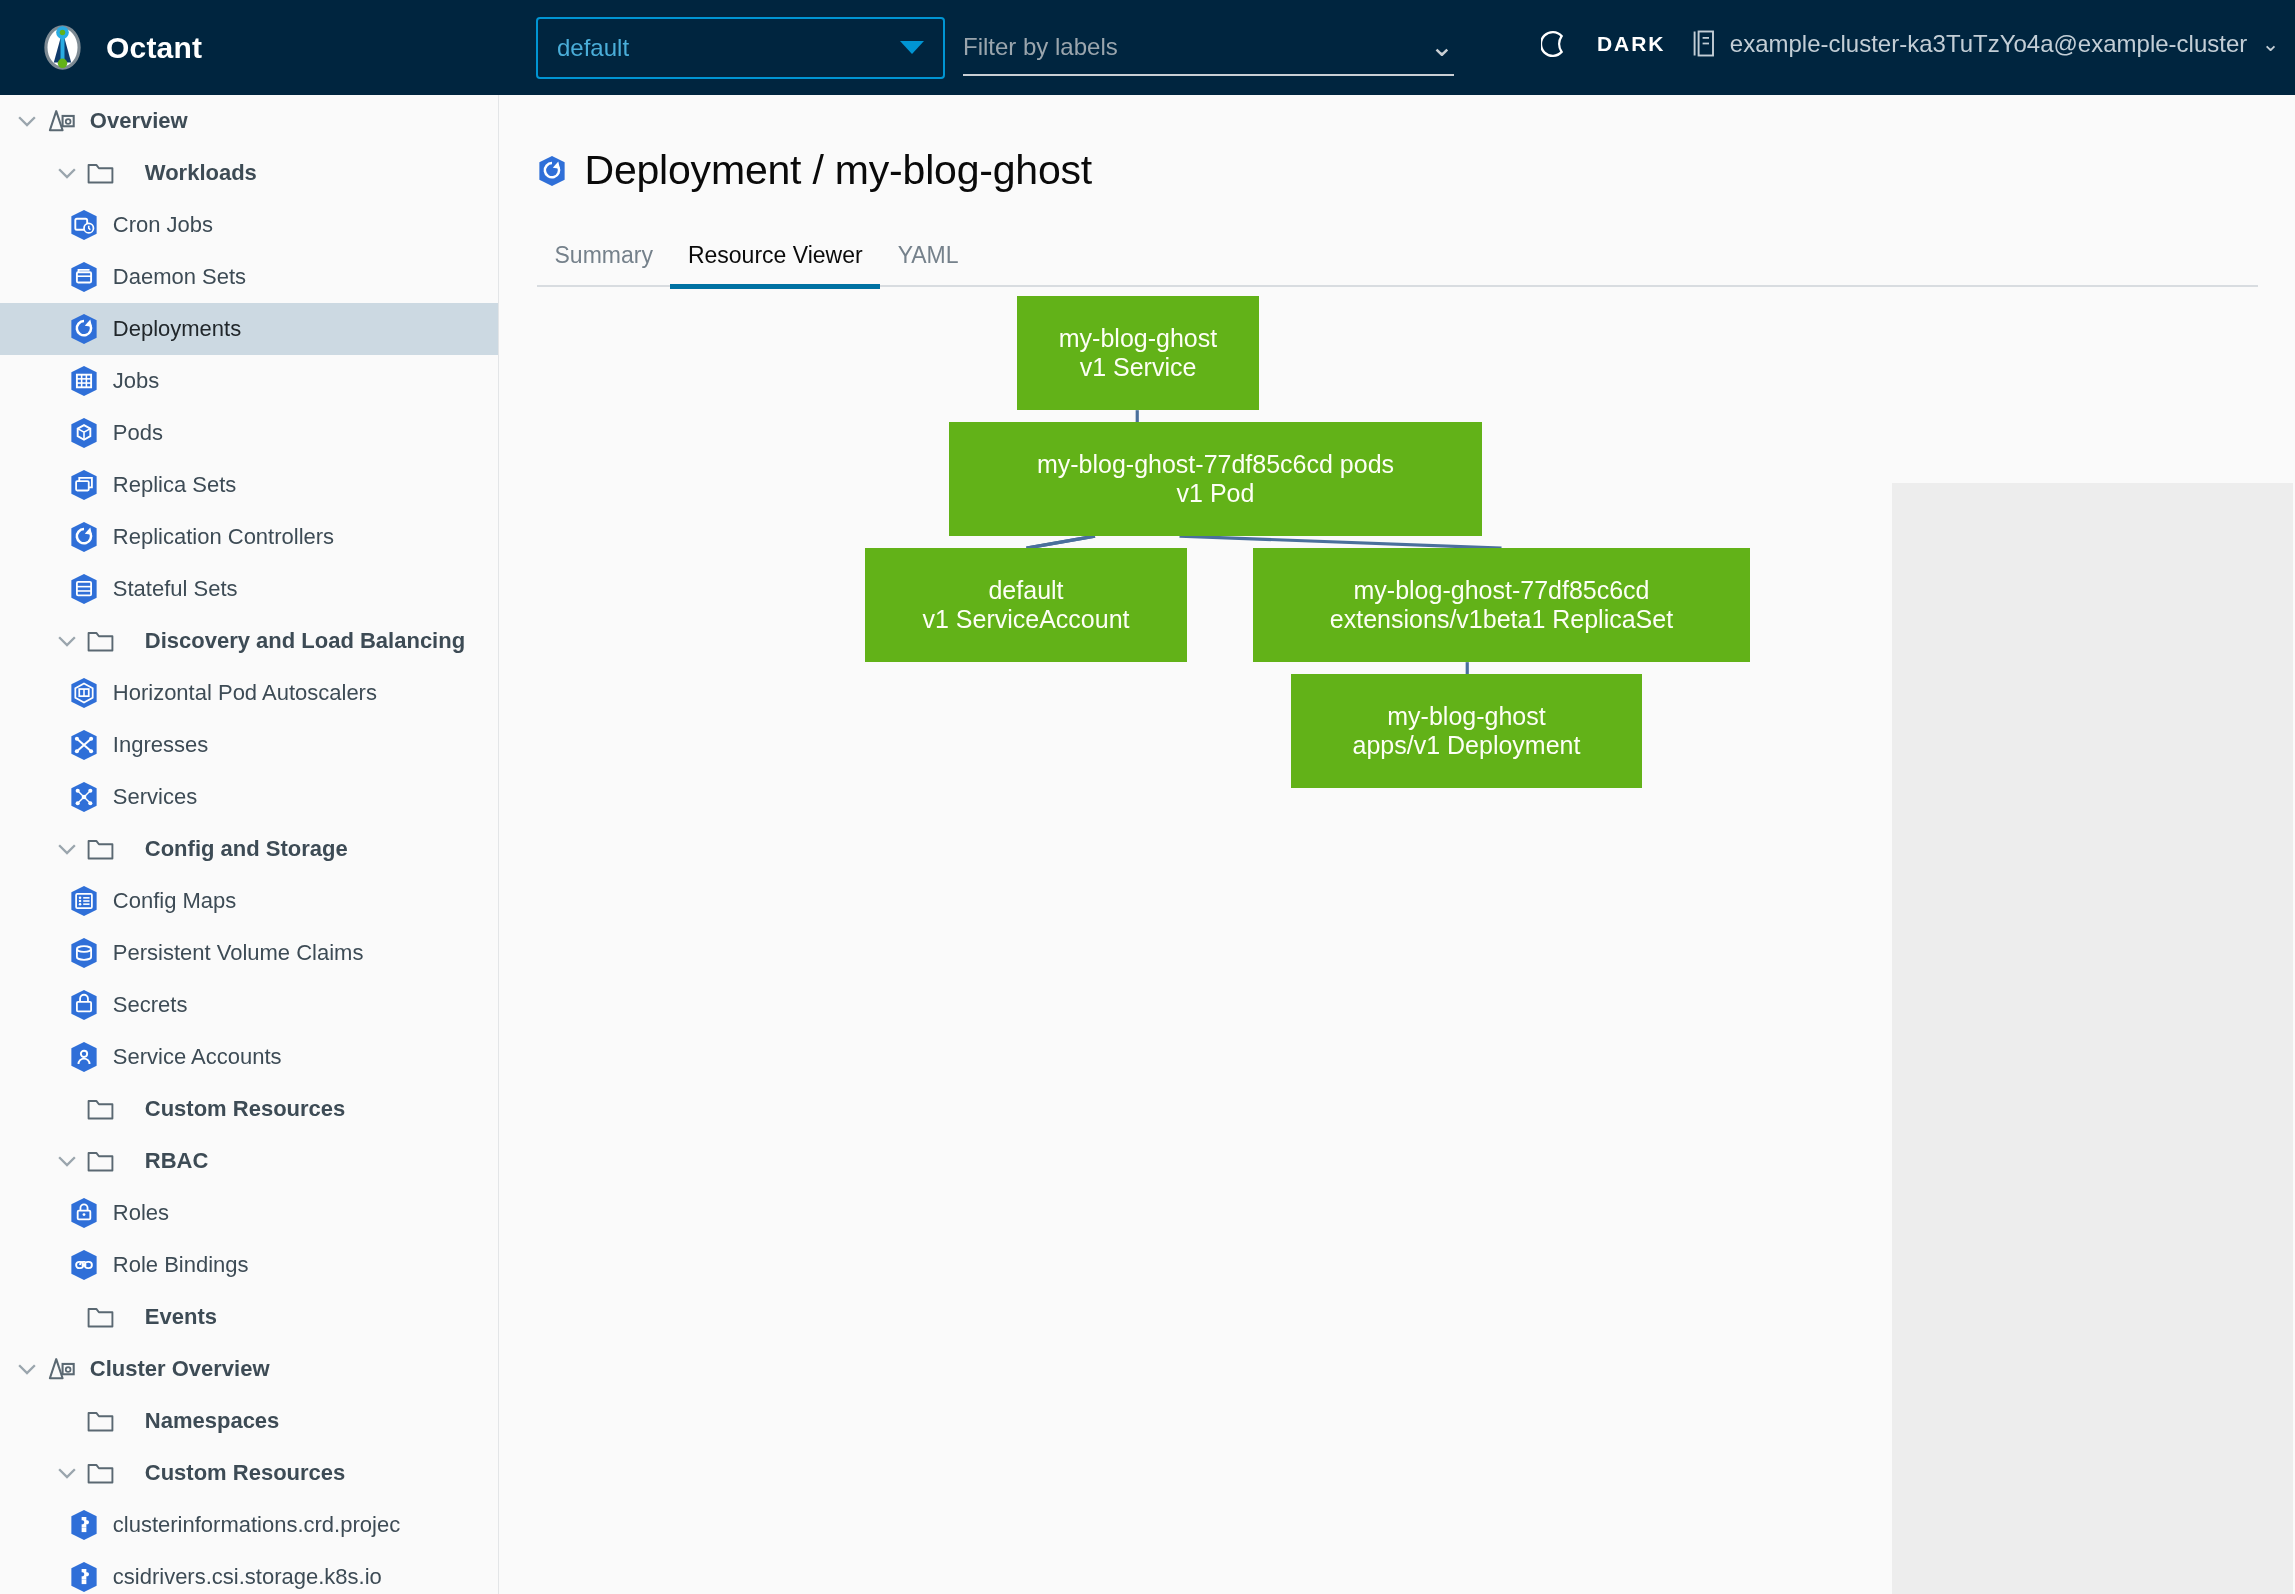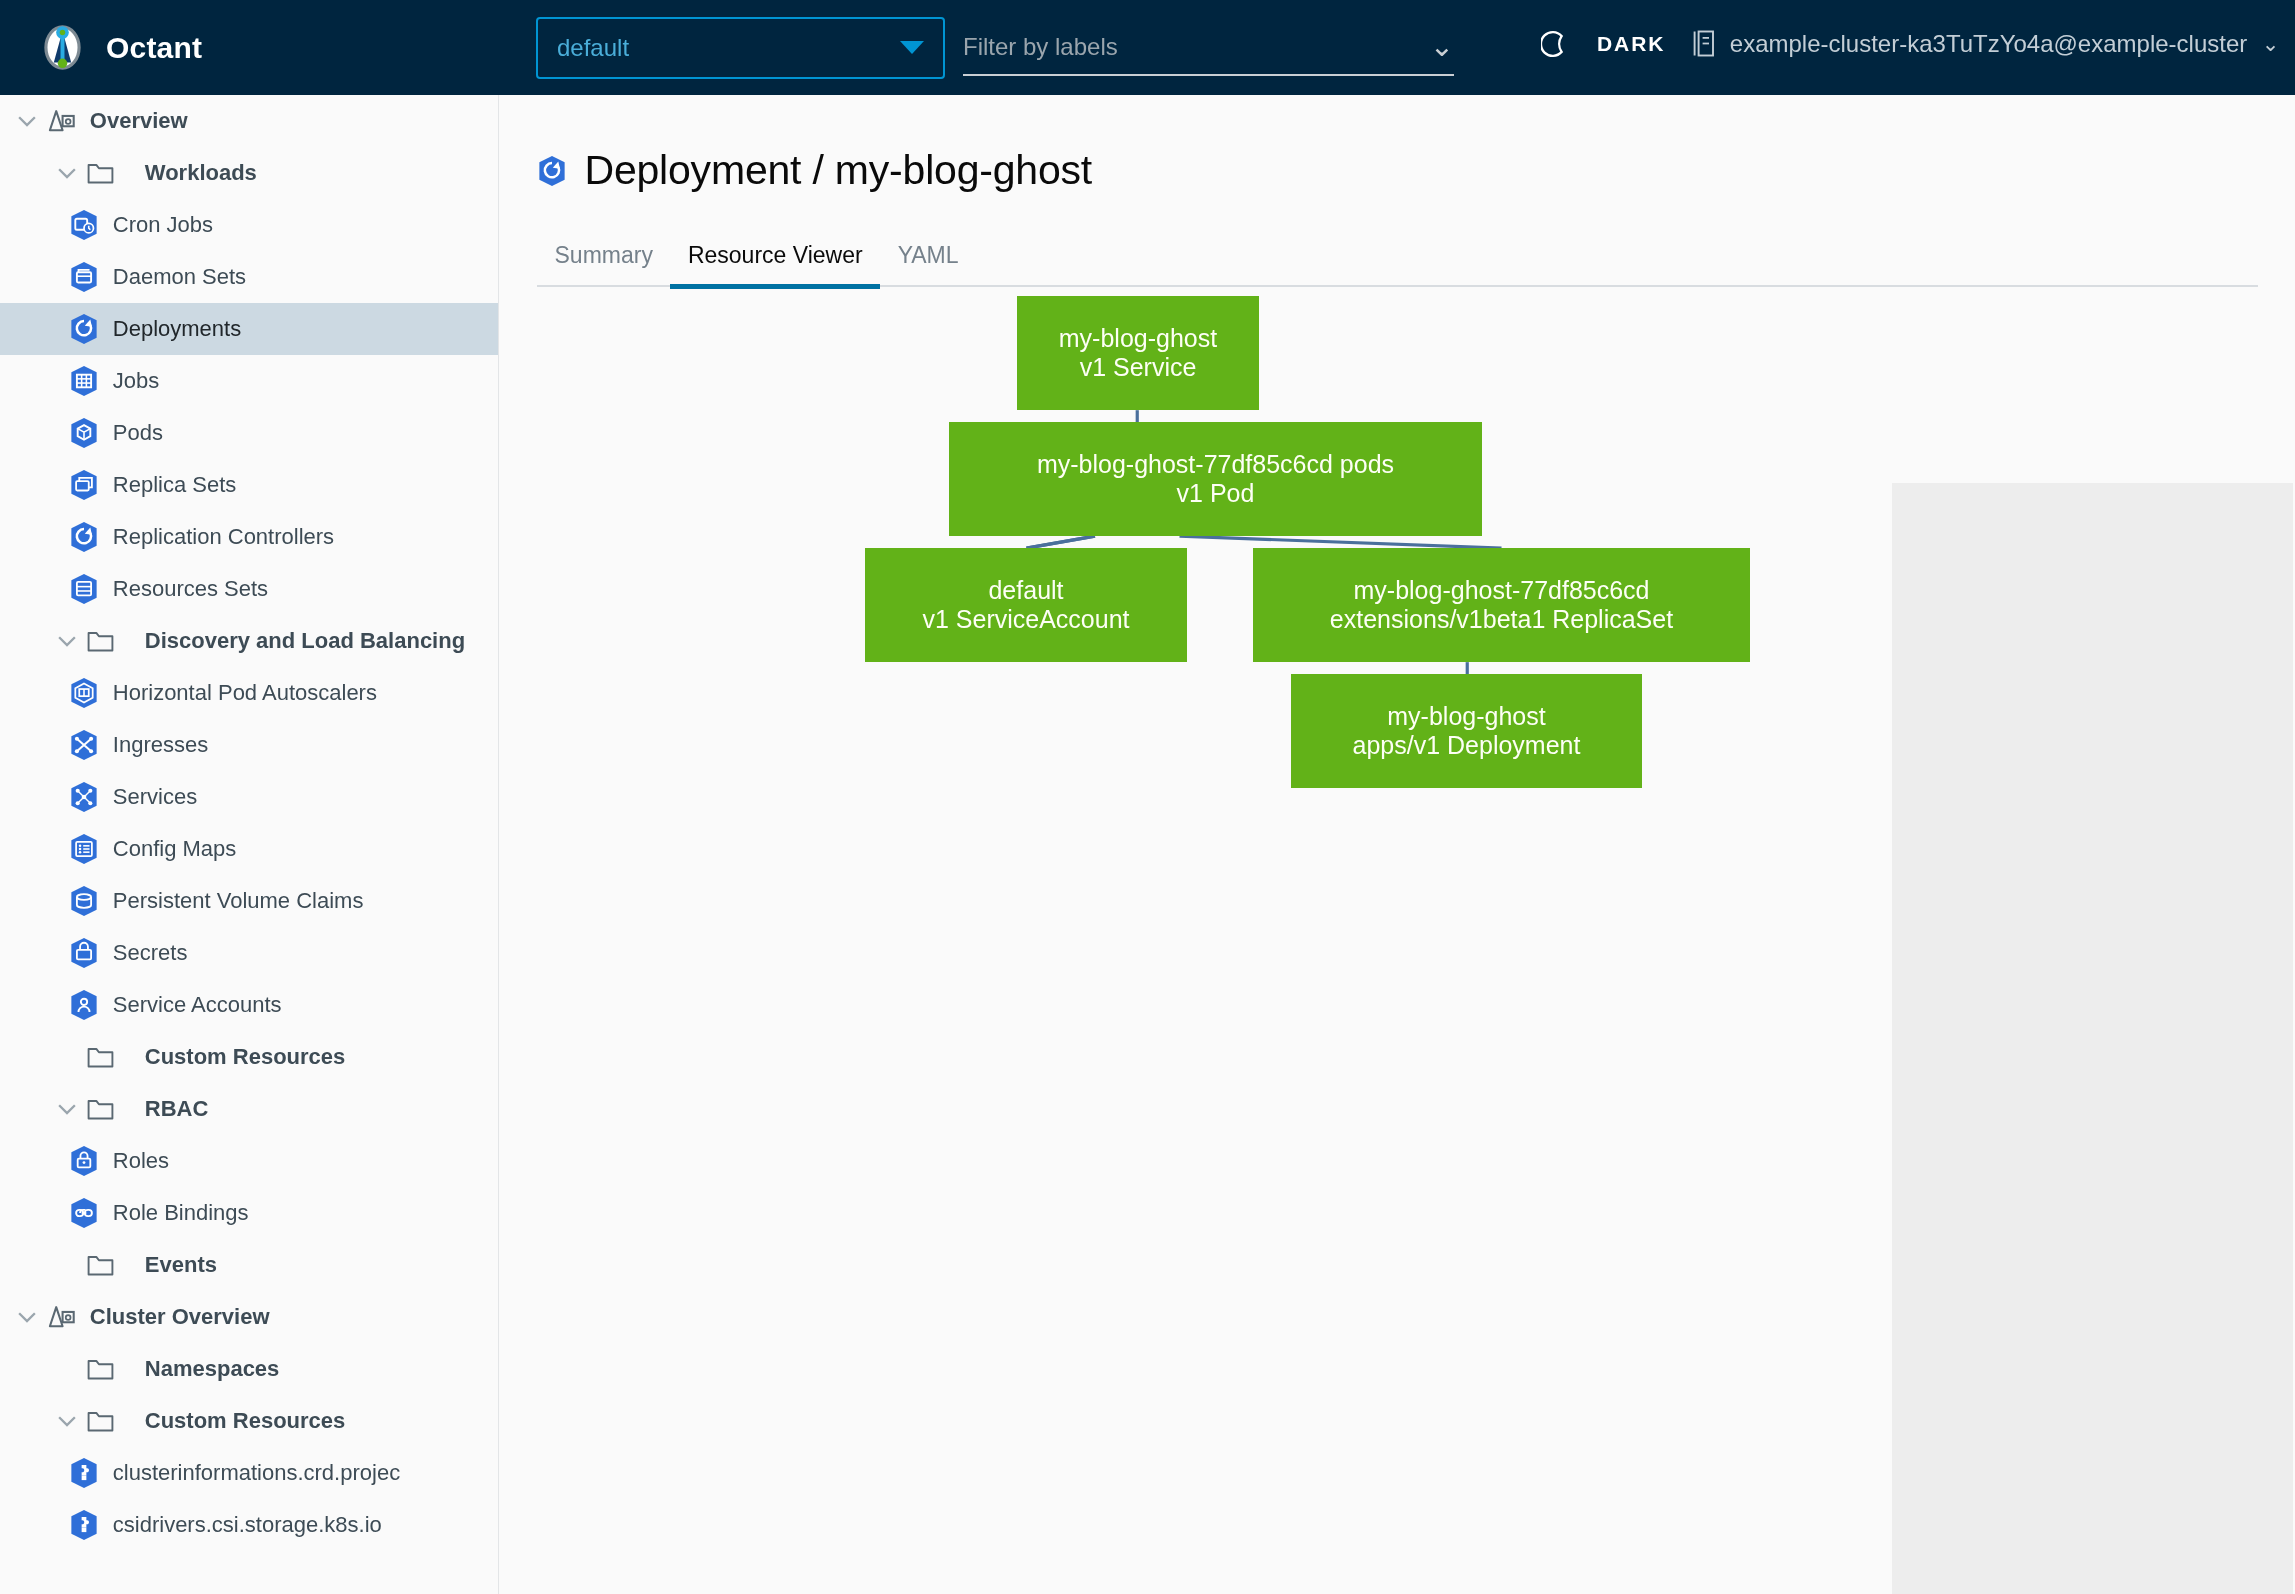--- a/index.html
+++ b/index.html
@@ -328,21 +328,21 @@
     </div>
     <div class="nav-row lvl2">
       <span class="ico">
         <svg class="hex" viewBox="0 0 38 40">
           <path d="M19 1 L35 9 L35 31 L19 39 L3 31 L3 9 Z" fill="#2f6fd8"></path>
           <rect x="10" y="11" width="18" height="17" rx="1.5" fill="none" stroke="#fff" stroke-width="2.3"></rect>
           <line x1="10" y1="17" x2="28" y2="17" stroke="#fff" stroke-width="2"></line>
           <line x1="10" y1="22.5" x2="28" y2="22.5" stroke="#fff" stroke-width="2"></line>
         </svg>
       </span>
-      <span class="lbl">Resources Sets</span>
+      <span class="lbl">Stateful Sets</span>
     </div>
     <div class="nav-row lvl1">
       <span class="twisty" style="left: 44px;">
         <svg width="22" height="14.3" viewBox="0 0 28 18">
           <path d="M4 4 L14 14 L24 4" fill="none" stroke="#9aa5ad" stroke-width="3"></path>
         </svg>
       </span>
       <span class="ico">
         <svg width="27" height="24" viewBox="0 0 34 30">
           <path d="M2 27 L2 5 L12 5 L15 9 L32 9 L32 27 Z" fill="none" stroke="#5a6872" stroke-width="2.4" stroke-linejoin="round"></path>
@@ -380,20 +380,33 @@
           <path d="M19 1 L35 9 L35 31 L19 39 L3 31 L3 9 Z" fill="#2f6fd8"></path>
           <circle cx="19" cy="20" r="3" fill="#fff"></circle>
           <circle cx="11" cy="12" r="2.6" fill="#fff"></circle>
           <circle cx="27" cy="12" r="2.6" fill="#fff"></circle>
           <circle cx="11" cy="28" r="2.6" fill="#fff"></circle>
           <circle cx="27" cy="28" r="2.6" fill="#fff"></circle>
           <path d="M19 20 L11 12 M19 20 L27 12 M19 20 L11 28 M19 20 L27 28" stroke="#fff" stroke-width="1.8"></path>
         </svg>
       </span>
       <span class="lbl">Services</span>
+    </div>
+    <div class="nav-row lvl1">
+      <span class="twisty" style="left: 44px;">
+        <svg width="22" height="14.3" viewBox="0 0 28 18">
+          <path d="M4 4 L14 14 L24 4" fill="none" stroke="#9aa5ad" stroke-width="3"></path>
+        </svg>
+      </span>
+      <span class="ico">
+        <svg width="27" height="24" viewBox="0 0 34 30">
+          <path d="M2 27 L2 5 L12 5 L15 9 L32 9 L32 27 Z" fill="none" stroke="#5a6872" stroke-width="2.4" stroke-linejoin="round"></path>
+        </svg>
+      </span>
+      <span class="lbl b">Config and Storage</span>
     </div>
     <div class="nav-row lvl2">
       <span class="ico">
         <svg class="hex" viewBox="0 0 38 40">
           <path d="M19 1 L35 9 L35 31 L19 39 L3 31 L3 9 Z" fill="#2f6fd8"></path>
           <rect x="9" y="11" width="20" height="18" rx="1.5" fill="none" stroke="#fff" stroke-width="2.2"></rect>
           <circle cx="14" cy="16" r="1.6" fill="#fff"></circle>
           <circle cx="14" cy="20" r="1.6" fill="#fff"></circle>
           <circle cx="14" cy="24" r="1.6" fill="#fff"></circle>
           <line x1="18" y1="16" x2="26" y2="16" stroke="#fff" stroke-width="2"></line>

